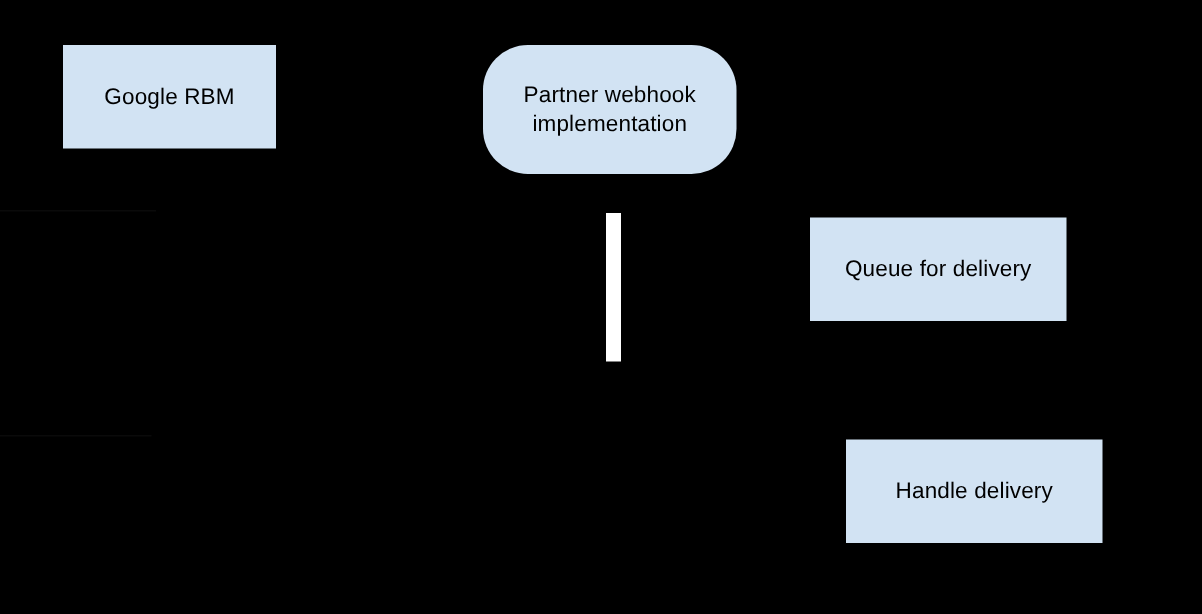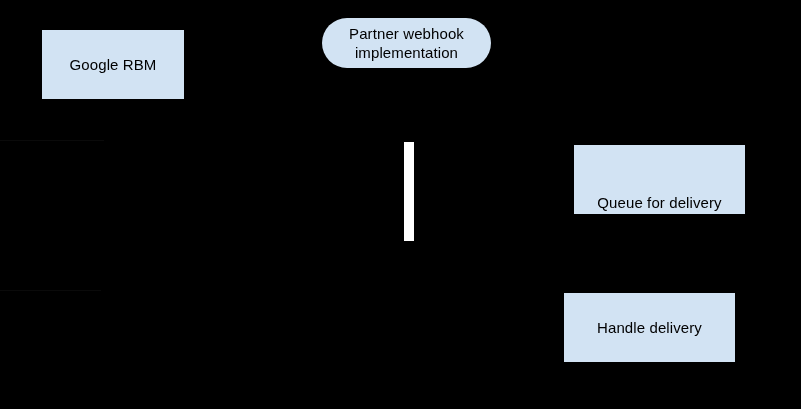--- a/index.html
+++ b/index.html
@@ -50,26 +50,26 @@
 
 <div id="canvas">
 
   <div class="faint-rule" style="left:0px; top:140px; width:104px;"></div>
   <div class="faint-rule" style="left:0px; top:290px; width:101px;"></div>
 
   <div class="node" style="left:18px; top:30px; width:142px; height:69px;margin-left:24px;">
     <span class="node-label">Google RBM</span>
   </div>
 
-  <div class="node" style="left:322px; top:18px; width:169px; height:50px;border-radius:30px;">
+  <div class="node" style="left:322px; top:30px; width:169px; height:86px;border-radius:30px;">
     <span class="node-label">Partner webhook
 implementation</span>
   </div>
 
-  <div class="node" style="left:574px; top:145px; width:171px; height:69px;align-items:flex-end;">
+  <div class="node" style="left:540px; top:145px; width:171px; height:69px;">
     <span class="node-label">Queue for delivery</span>
   </div>
 
   <div class="node" style="left:564px; top:293px; width:171px; height:69px;">
     <span class="node-label">Handle delivery</span>
   </div>
 
   <div class="bar" style="left:404px; top:142px; width:10px; height:99px;"></div>
 
 </div>

